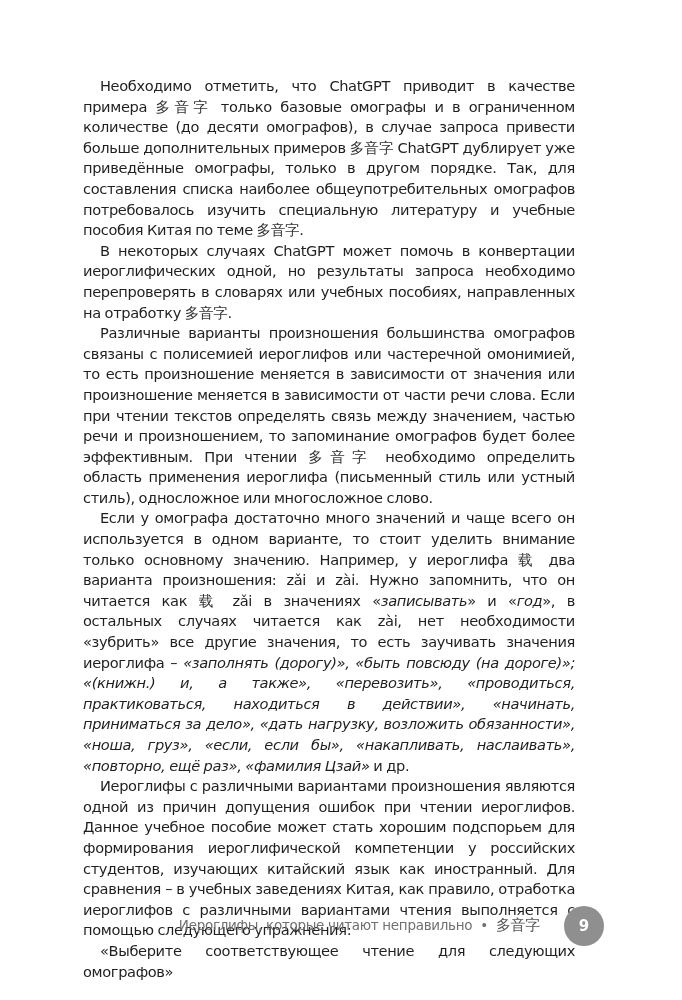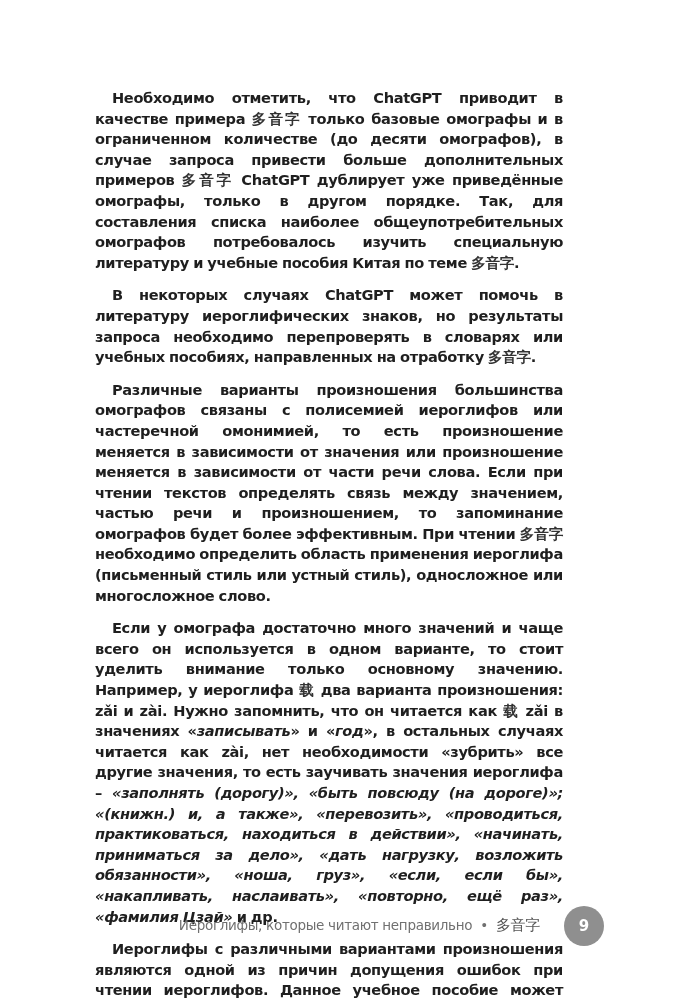--- a/index.html
+++ b/index.html
@@ -3,21 +3,21 @@
   <meta charset="utf-8">
   <style>
     html, body { margin: 0; padding: 0; background: #ffffff; }
     body { width: 682px; height: 1000px; position: relative; overflow: hidden; }
     .page-body {
       position: absolute; left: 83px; top: 76px; width: 492px;
       font-family: "DejaVu Sans", sans-serif;
       font-size: 14.6px; line-height: 20.6px; color: #1f1f1f;
       letter-spacing: -0.35px; word-spacing: -0.5px;
     }
-    .para { margin: 12px; text-align: justify; text-indent: 17px; font-weight: bold; }
+    .para { margin: 0; text-align: justify; text-indent: 17px; }
     .heading { margin: 0; padding-left: 17px; font-weight: bold; }
     .cjk { font-family: "DejaVu Serif", serif; color: #333; }
     .ital { font-style: italic; }
     .footer {
       position: absolute; left: 4px; top: 906px; width: 666px; height: 40px;
     }
     .footer-text {
       position: absolute; right: 130px; top: 10px;
       font-family: "DejaVu Sans", sans-serif; font-size: 13.5px; color: #707070;
       letter-spacing: -0.3px; white-space: nowrap;
@@ -29,21 +29,21 @@
       font-family: "DejaVu Sans", sans-serif; font-weight: bold; font-size: 15px;
       text-align: center; line-height: 40px;
     }
   </style>
 </head>
 <body>
 
 <div class="page-body">
   <p class="para"><span>Необходимо отметить, что ChatGPT приводит в качестве примера </span><span class="cjk">多音字</span><span> только базовые омографы и в ограниченном количестве (до десяти омографов), в случае запроса привести больше дополнительных примеров </span><span class="cjk">多音字</span><span> ChatGPT дублирует уже приведённые омографы, только в другом порядке. Так, для составления списка наиболее общеупотребительных омографов потребовалось изучить специальную литературу и учебные пособия Китая по теме </span><span class="cjk">多音字</span><span>.</span></p>
 
-  <p class="para"><span>В некоторых случаях ChatGPT может помочь в литературу иероглифических знаков, но результаты запроса необходимо перепроверять в словарях или учебных пособиях, направленных на отработку </span><span class="cjk">多音字</span><span>.</span></p>
+  <p class="para"><span>В некоторых случаях ChatGPT может помочь в конвертации иероглифических одной, но результаты запроса необходимо перепроверять в словарях или учебных пособиях, направленных на отработку </span><span class="cjk">多音字</span><span>.</span></p>
 
 
   <p class="para"><span>Различные варианты произношения большинства омографов связаны с полисемией иероглифов или частеречной омонимией, то есть произношение меняется в зависимости от значения или произношение меняется в зависимости от части речи слова. Если при чтении текстов определять связь между значением, частью речи и произношением, то запоминание омографов будет более эффективным. При чтении </span><span class="cjk">多音字</span><span> необходимо определить область применения иероглифа (письменный стиль или устный стиль), односложное или многосложное слово.</span></p>
 
   <p class="para"><span>Если у омографа достаточно много значений и чаще всего он используется в одном варианте, то стоит уделить внимание только основному значению. Например, у иероглифа </span><span class="cjk">载</span><span> два варианта произношения: zǎi и zài. Нужно запомнить, что он читается как </span><span class="cjk">载</span><span> zǎi в значениях «</span><span class="ital">записывать</span><span>» и «</span><span class="ital">год</span><span>», в остальных случаях читается как zài, нет необходимости «зубрить» все другие значения, то есть заучивать значения иероглифа – </span><span class="ital">«заполнять (дорогу)», «быть повсюду (на дороге)»; «(книжн.) и, а также», «перевозить», «проводиться, практиковаться, находиться в действии», «начинать, приниматься за дело», «дать нагрузку, возложить обязанности», «ноша, груз», «если, если бы», «накапливать, наслаивать», «повторно, ещё раз», «фамилия Цзай»</span><span> и др.</span></p>
 
   <p class="para">Иероглифы с различными вариантами произношения являются одной из причин допущения ошибок при чтении иероглифов. Данное учебное пособие может стать хорошим подспорьем для формирования иероглифической компетенции у российских студентов, изучающих китайский язык как иностранный. Для сравнения – в учебных заведениях Китая, как правило, отработка иероглифов с различными вариантами чтения выполняется с помощью следующего упражнения:</p>
 
   <p class="para">«Выберите соответствующее чтение для следующих омографов»</p>
 

